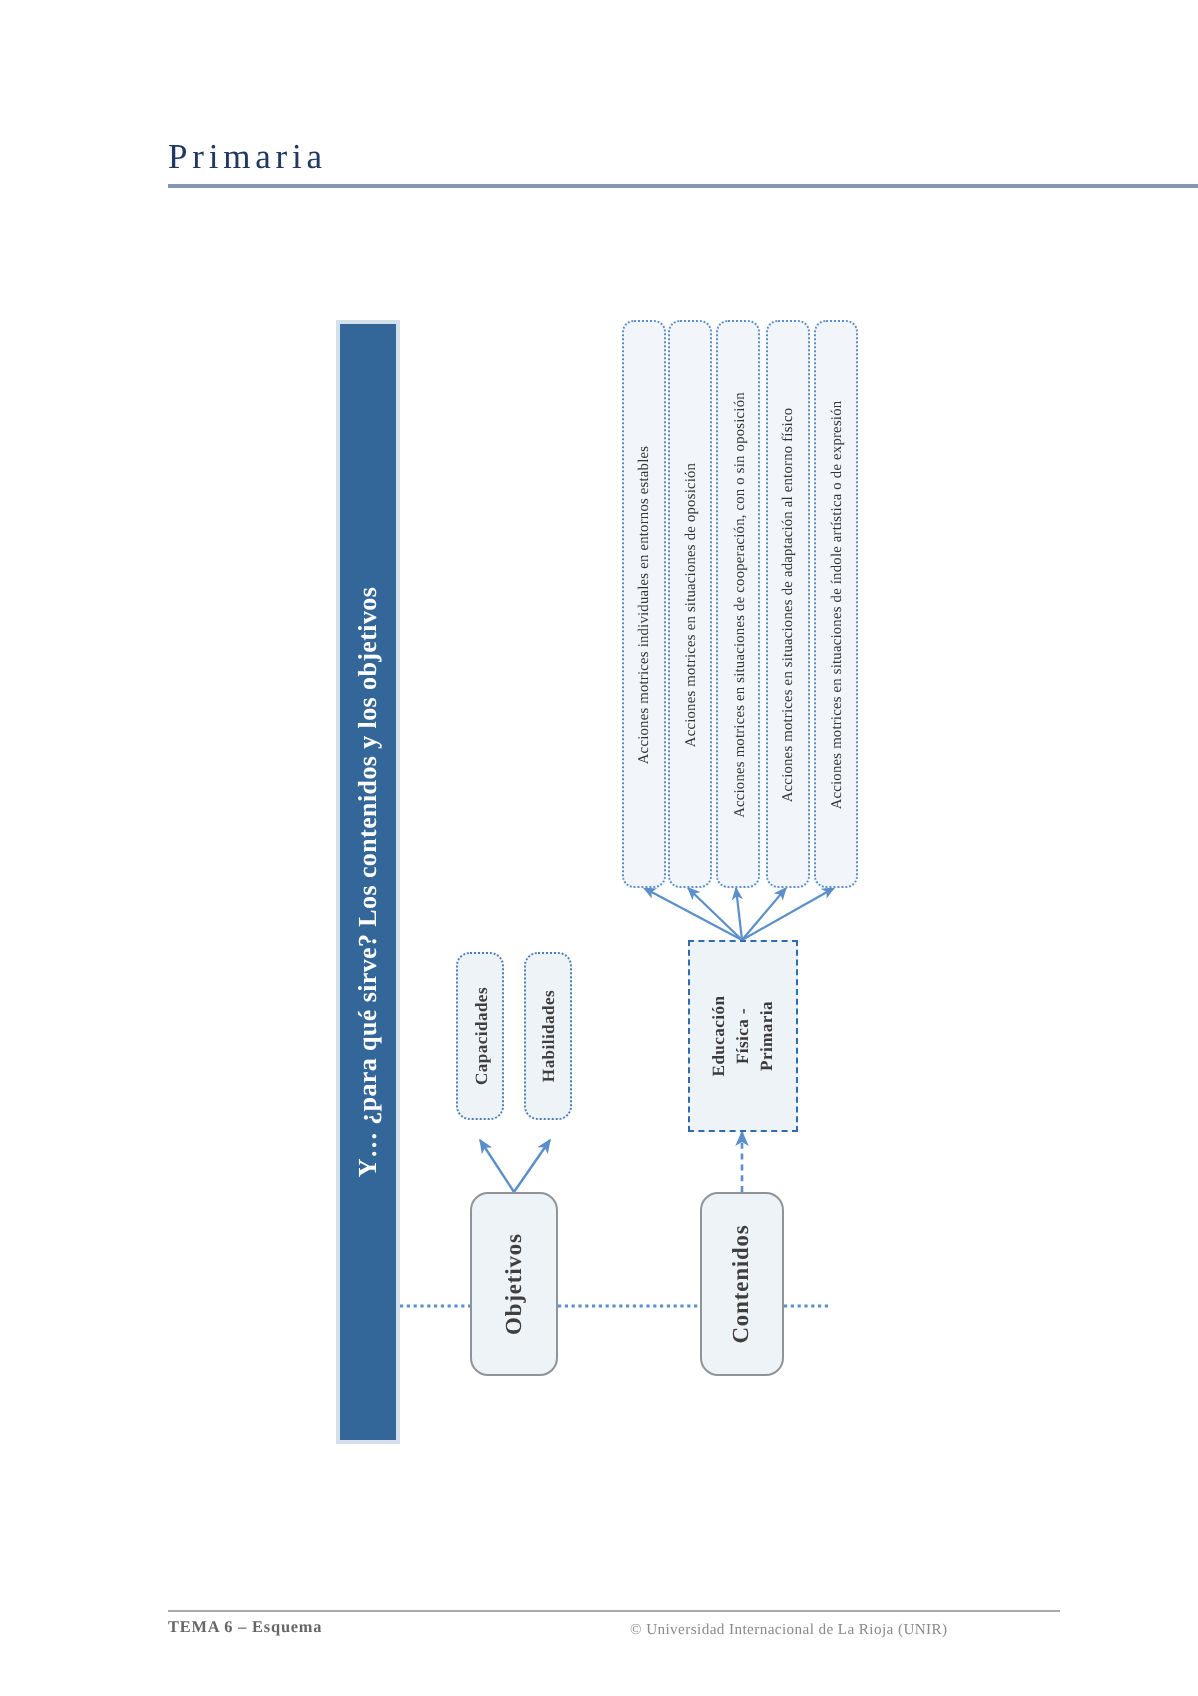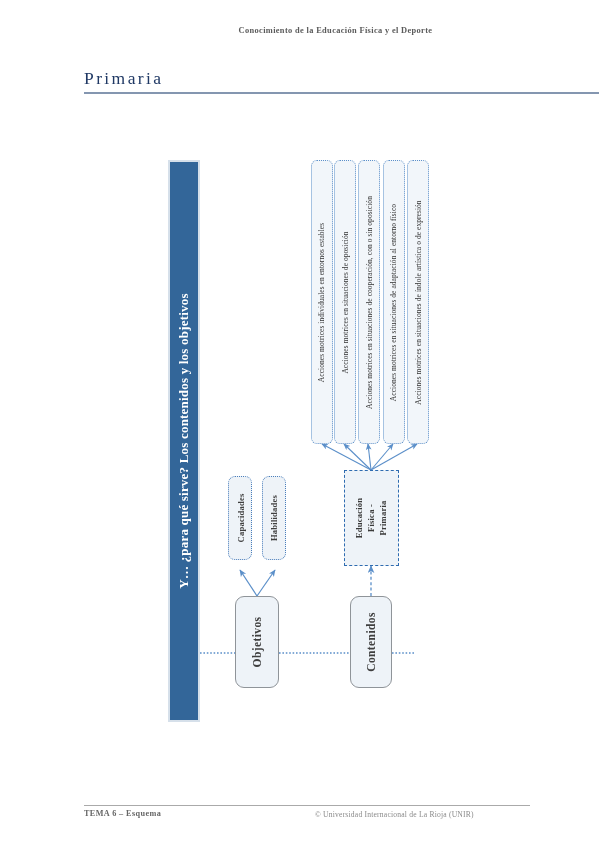--- a/index.html
+++ b/index.html
@@ -165,21 +165,20 @@
     font-size:7.4px;
     letter-spacing:.1px;
     color:#333333;
   }
 </style>
 </head>
 <body>
 
 <div class="page">
 
-  <div class="header-text">Conocimiento de la Educación Física y el Deporte</div>
 
   <div class="title">Primaria</div>
   <div class="title-rule"></div>
 
   <div class="diagram">
 
     <svg width="599" height="848">
       <defs>
         <marker id="ah" markerWidth="7" markerHeight="7" refX="5.4" refY="2.6" orient="auto" markerUnits="strokeWidth">
           <path d="M0,0 L6,2.6 L0,5.2 L1.6,2.6 z" fill="#5b8fc9"></path>

